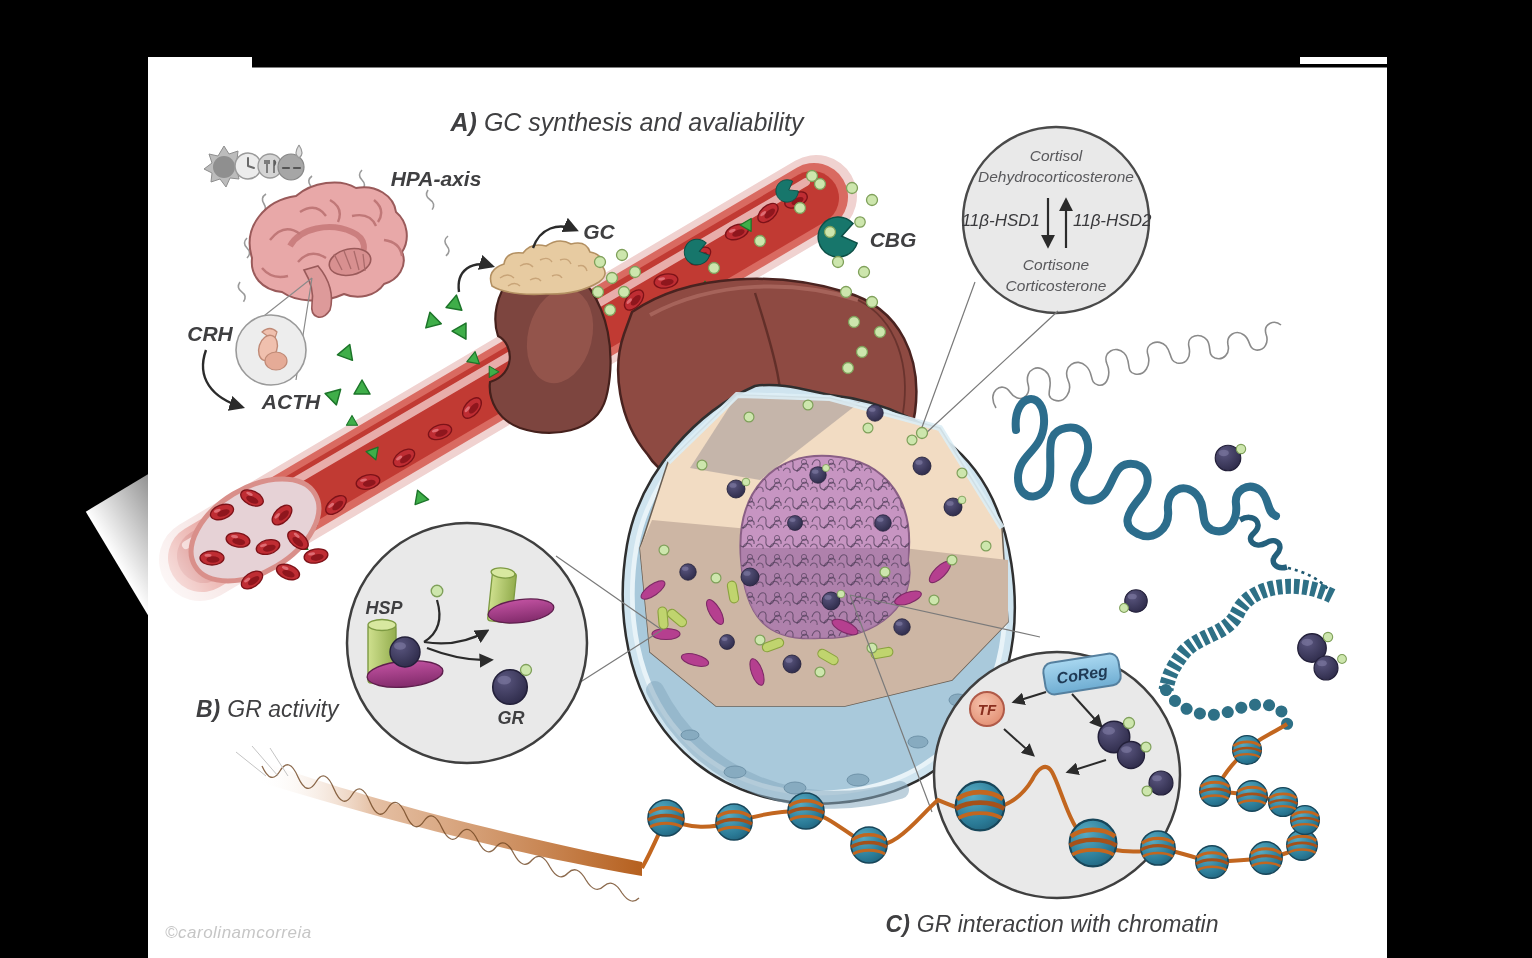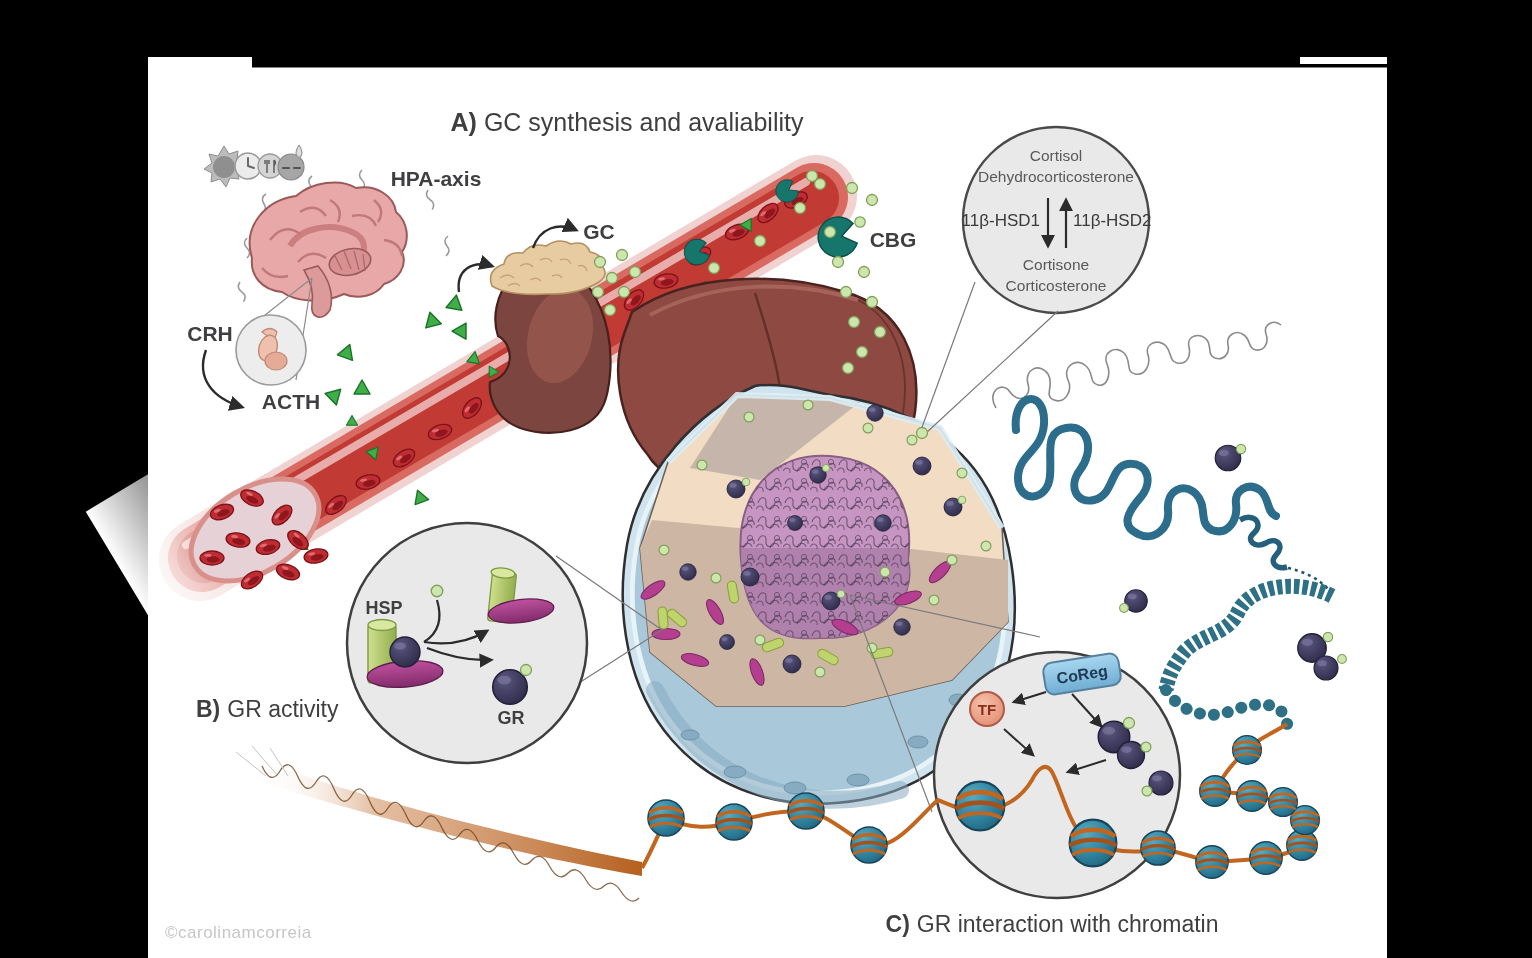--- a/index.html
+++ b/index.html
@@ -1,17 +1,17 @@
 <!DOCTYPE html>
 <html><head>
 <meta charset="utf-8">
 <style>
   html,body{margin:0;padding:0;background:#000;}
   .stage{position:relative;width:1532px;height:958px;background:#f9a8d4;overflow:hidden;
-         font-family:"Liberation Sans", sans-serif;}
+         font-family:"Liberation Sans", sans-serif;font-style:italic;}
   svg{display:block;}
   text{font-family:"Liberation Sans", sans-serif;}
   .ttl{font-size:25px;fill:#3f3f41;}
   .b{font-weight:bold;}
   .lbl{font-size:21px;font-weight:bold;fill:#3f3f41;}
   .sm{font-size:15.5px;fill:#59595c;}
   .enz{font-size:17px;fill:#3a3a3d;}
   .panel{font-size:23px;fill:#3f3f41;}
   .wm{font-size:17px;fill:#c6c6c6;letter-spacing:.5px;}
 </style>

